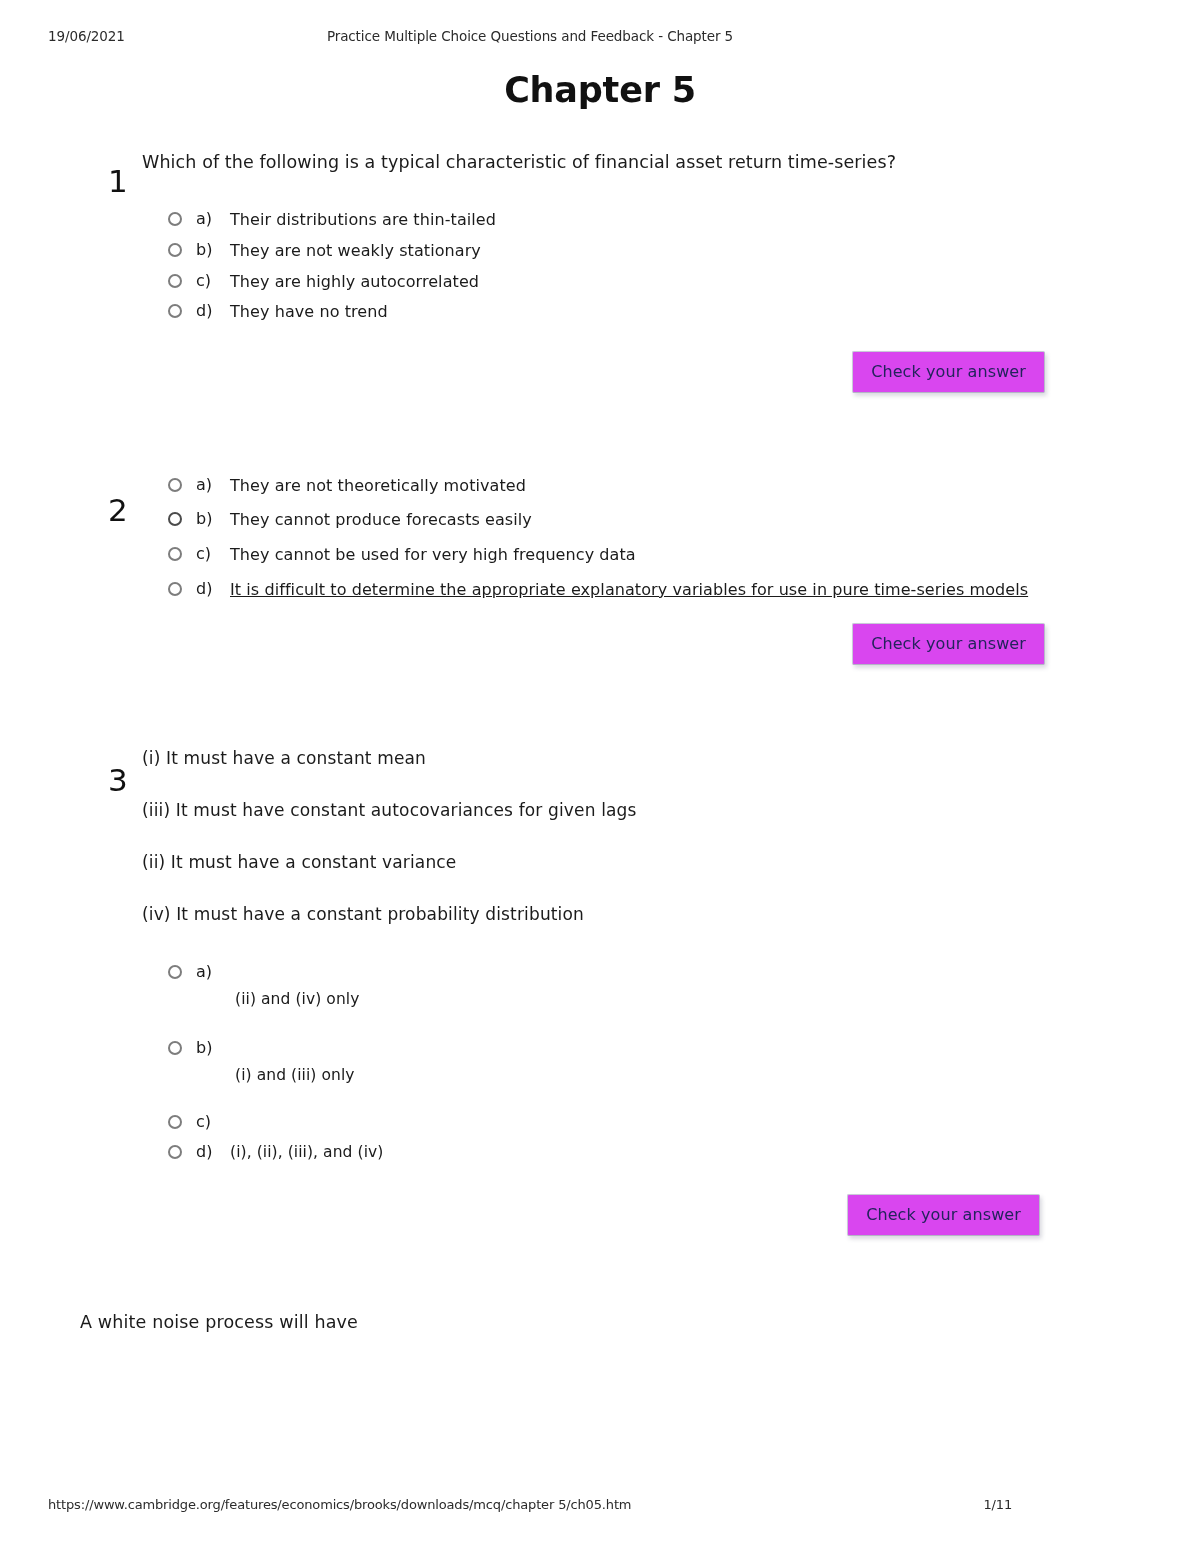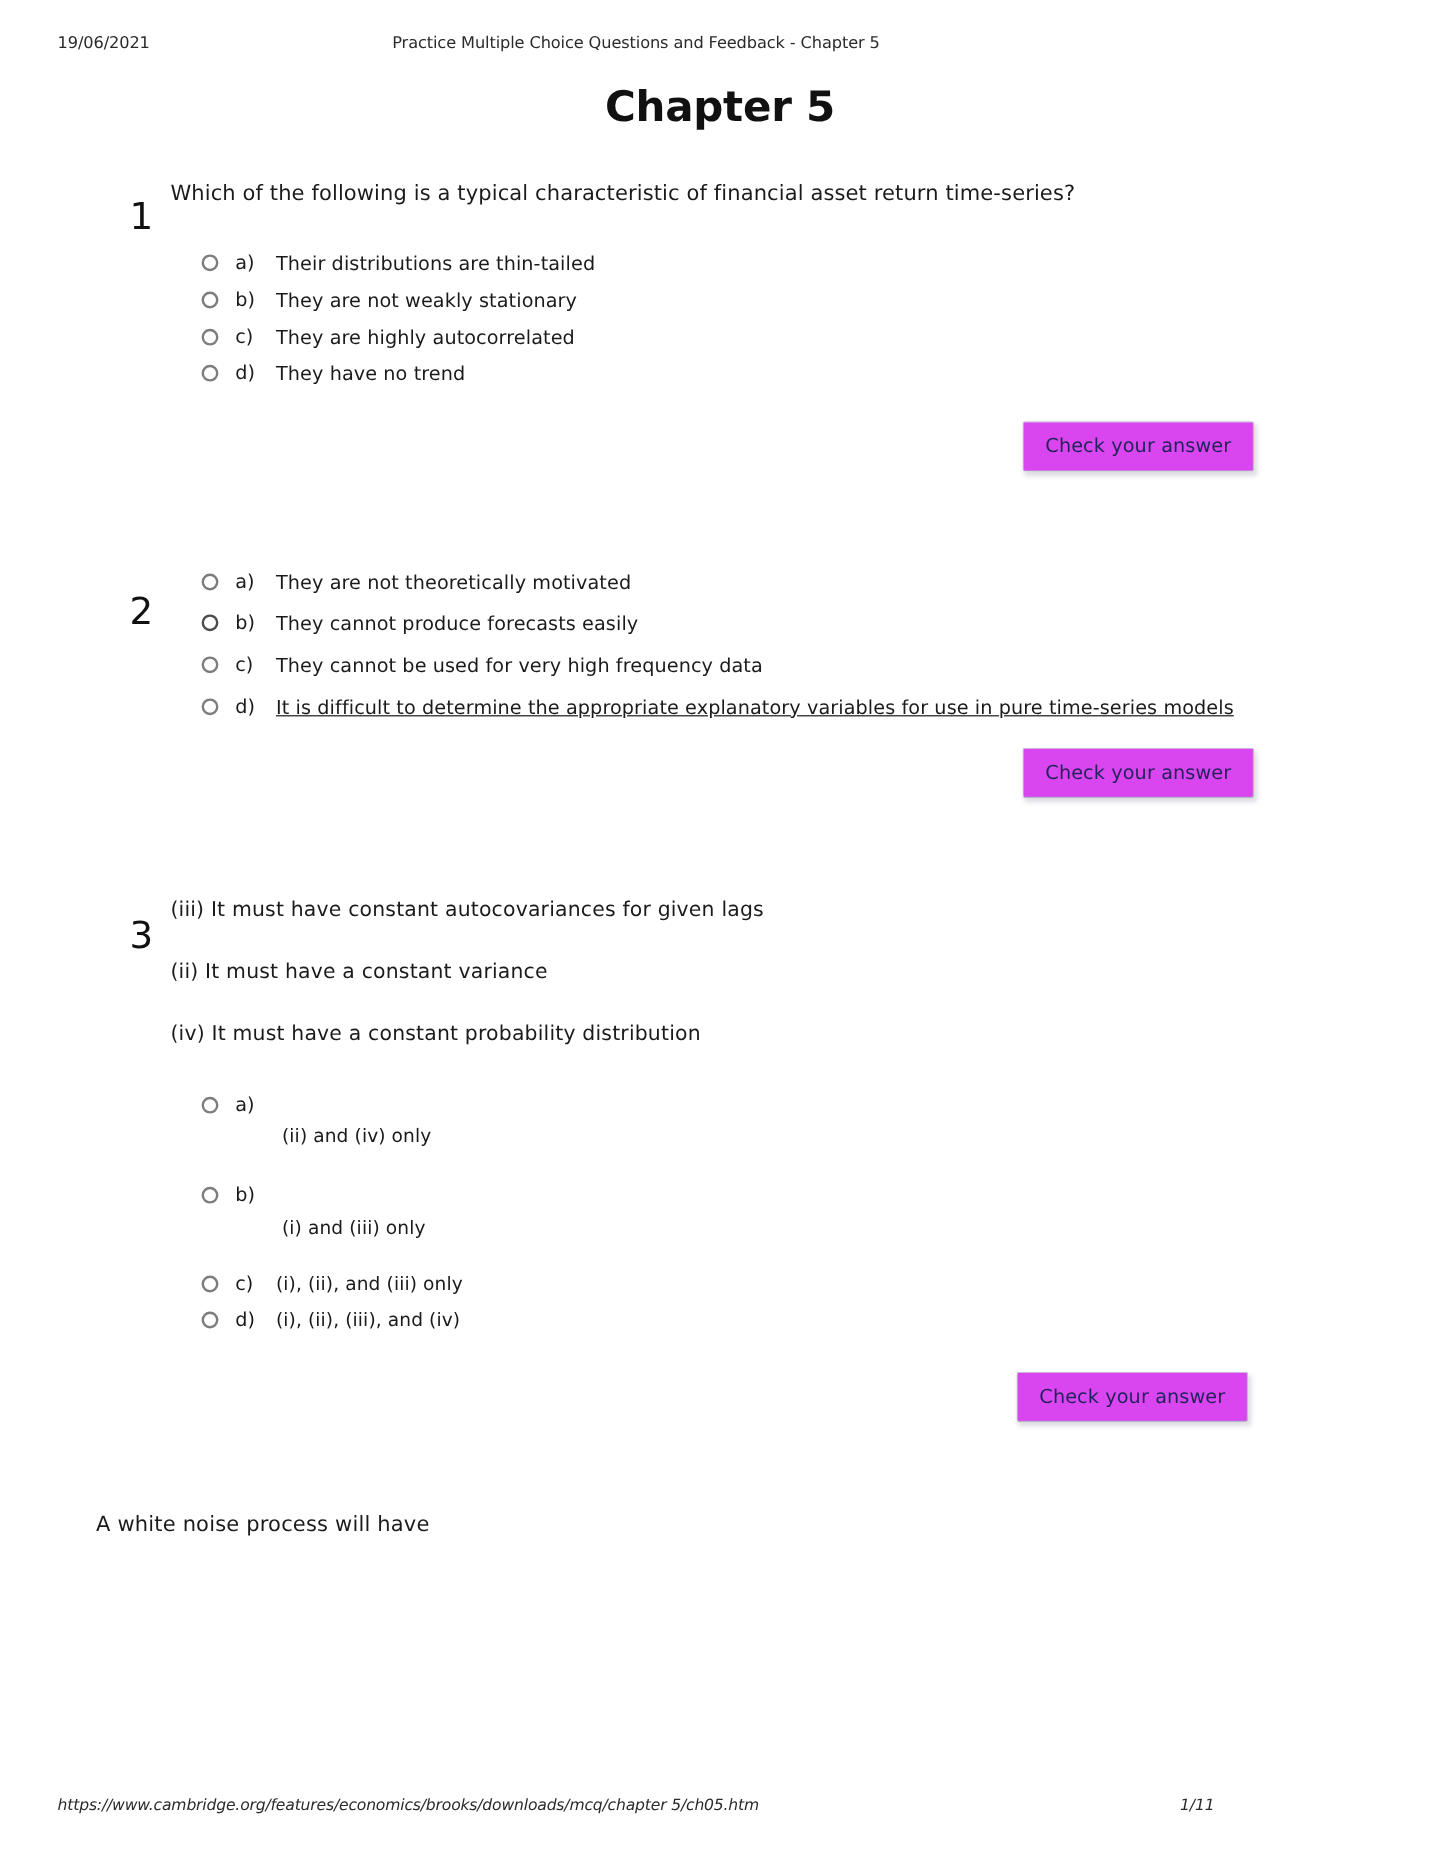--- a/index.html
+++ b/index.html
@@ -194,21 +194,20 @@
   
   .print-footer {
     position: absolute;
     bottom: 38px;
     left: 48px;
     right: 48px;
     height: 18px;
     font-size: 13px;
     color: #2b2b2b;
     letter-spacing: -0.15px;
-    font-style: italic;
   }
   .print-footer .pf-url {
     position: absolute;
     left: 0;
     top: 0;
   }
   .print-footer .pf-page {
     position: absolute;
     right: 0;
     top: 0;
@@ -288,20 +287,21 @@
 
       <div class="check-wrap" style="height:56px;margin-top:12px;">
         <button class="check-btn">Check your answer</button>
       </div>
     </div>
 
     <div class="question-block" style="margin-top:78px;">
       <div class="q-number" style="top:18px;">3</div>
 
       <div class="stmt-list">
+        <div class="stmt" style="margin-top:32px;">(i) It must have a constant mean</div>
         <div class="stmt">(iii) It must have constant autocovariances for given lags</div>
         <div class="stmt">(ii) It must have a constant variance</div>
         <div class="stmt">(iv) It must have a constant probability distribution</div>
       </div>
 
       <div class="options" style="margin-top:36px;">
         <div class="option-row stacked" style="margin-bottom:28px;">
           <span class="stk-top">
             <span class="radio"></span>
             <span class="opt-letter">a)</span>
@@ -311,21 +311,20 @@
         <div class="option-row stacked" style="margin-bottom:26px;">
           <span class="stk-top">
             <span class="radio"></span>
             <span class="opt-letter">b)</span>
           </span>
           <div class="opt-text">(i) and (iii) only</div>
         </div>
         <div class="option-row" style="margin-bottom:9px;">
           <span class="radio"></span>
           <span class="opt-letter">c)</span>
-          <span class="opt-text" style="font-size:15.5px;">(i), (ii), and (iii) only</span>
         </div>
         <div class="option-row">
           <span class="radio"></span>
           <span class="opt-letter">d)</span>
           <span class="opt-text" style="font-size:15.5px;">(i), (ii), (iii), and (iv)</span>
         </div>
       </div>
 
       <div class="check-wrap" style="height:56px;margin-top:22px;">
         <button class="check-btn" style="right:160px;">Check your answer</button>

